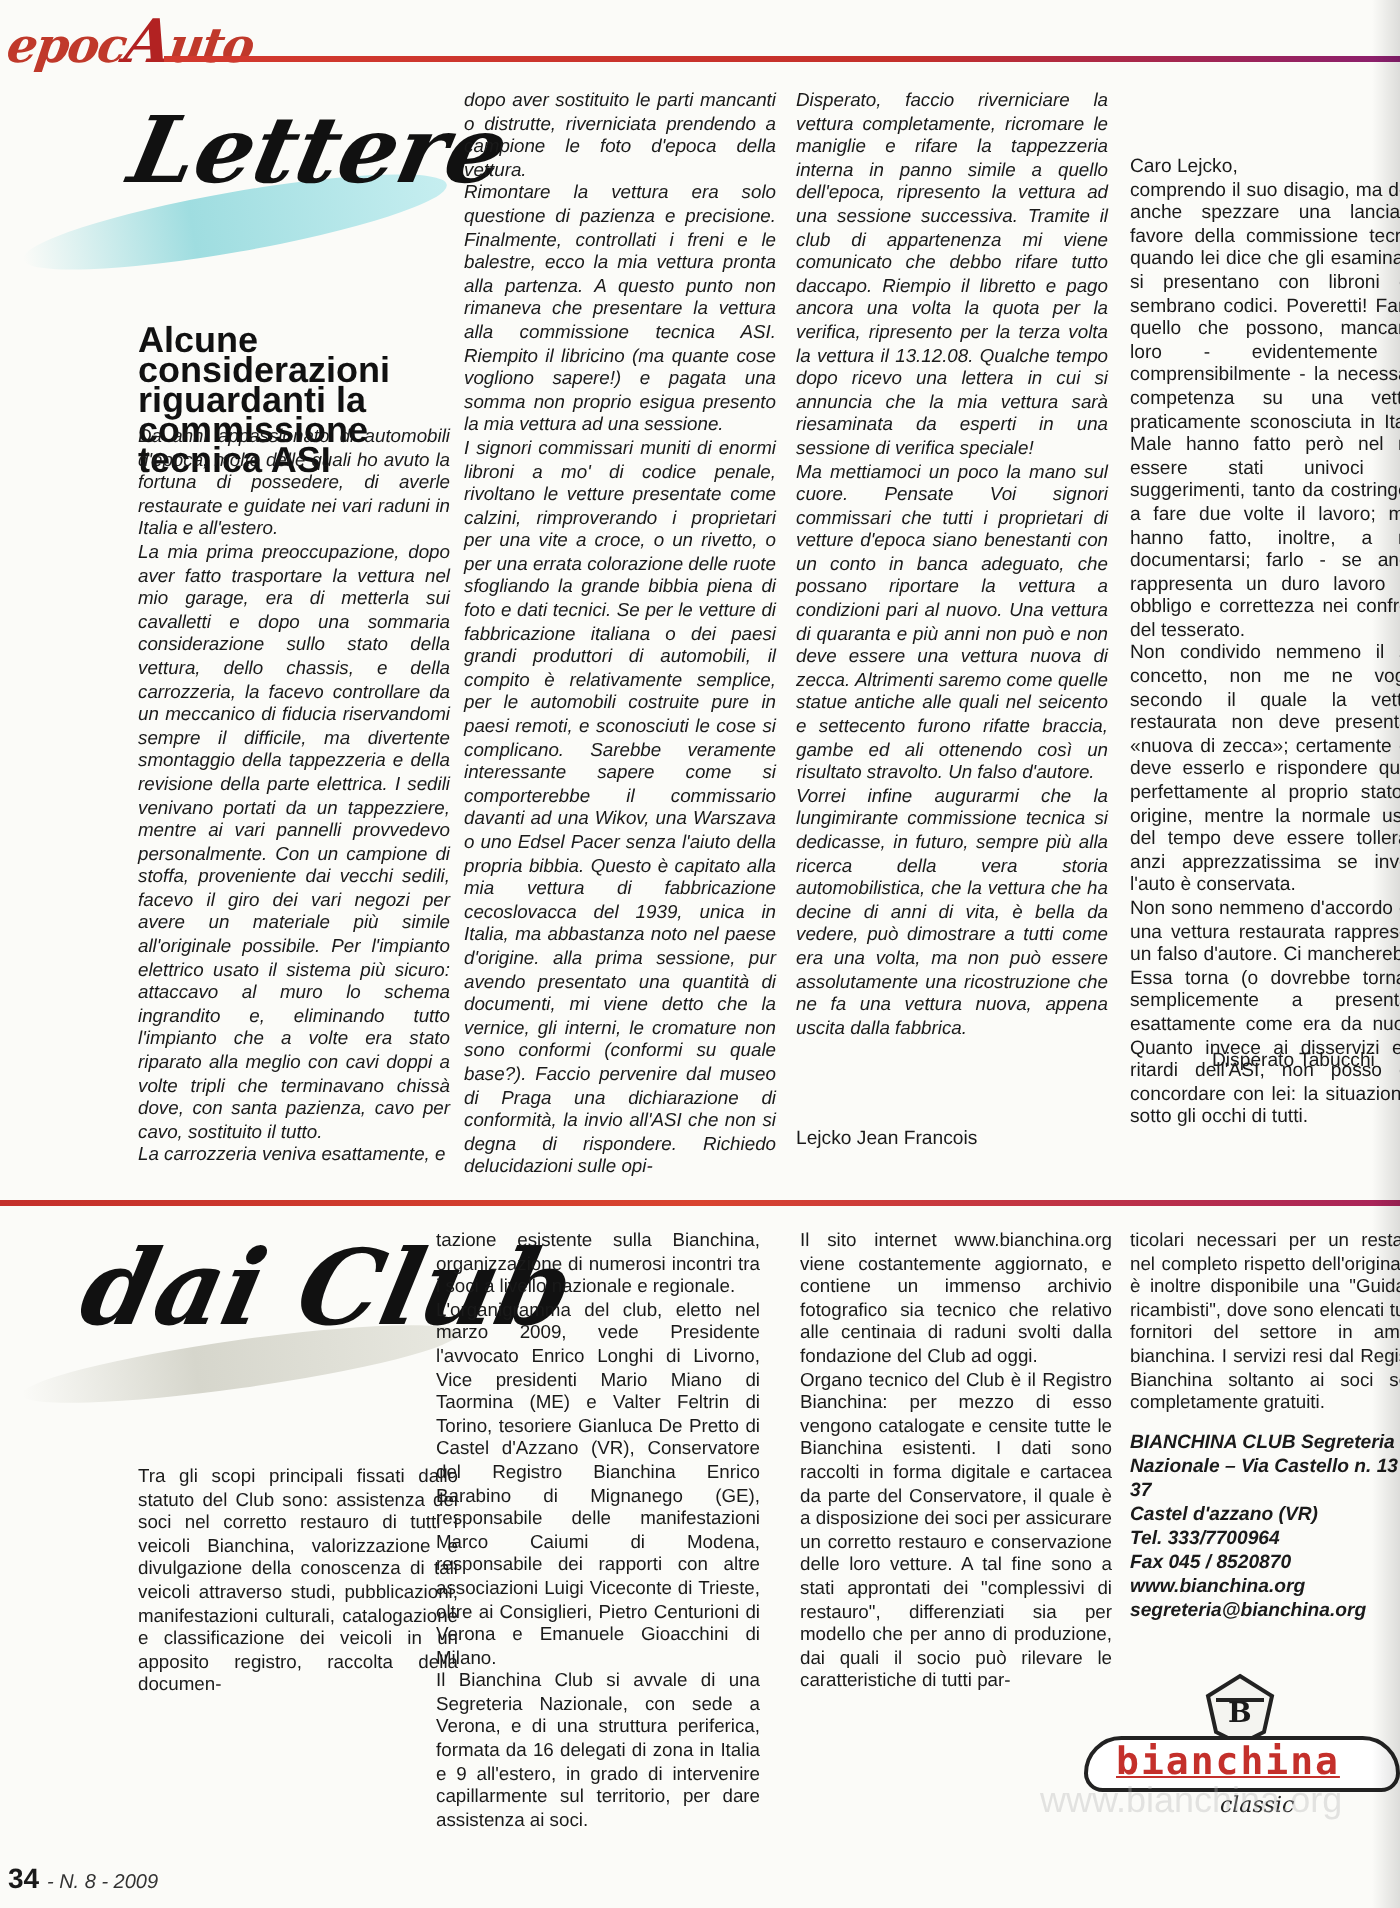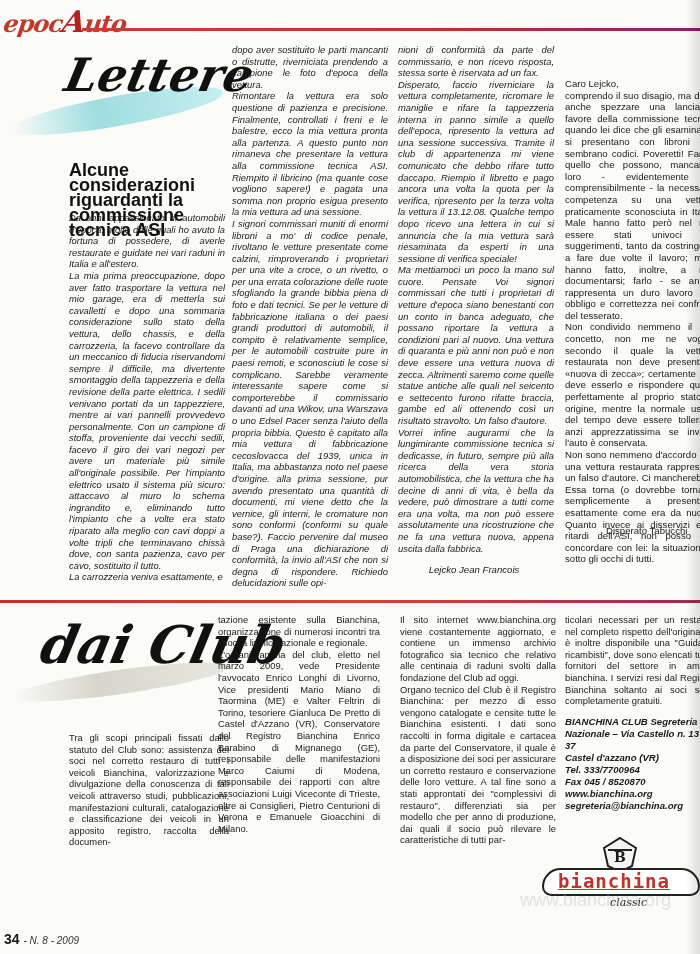--- a/index.html
+++ b/index.html
@@ -8,21 +8,21 @@
   .logo{left:4px;top:4px;font-family:"DejaVu Serif",serif;font-style:italic;font-weight:bold;font-size:24px;color:#c0392b;letter-spacing:-1px;transform:skew(-8deg);}
   .logo .big{font-size:30px;color:#b22222;}
   .topline{left:82px;top:28px;width:618px;height:3px;background:linear-gradient(90deg,#d33a2f,#c4302b 60%,#8a1f6f);}
   .midline{left:0;top:600px;width:700px;height:3px;background:linear-gradient(90deg,#c4302b,#d9442f 50%,#a8245a);}
   .script-title{font-family:"DejaVu Serif",serif;font-style:italic;font-weight:bold;color:#111;}
   .swoosh{border-radius:50%;}
   .col{font-size:9.4px;line-height:11.6px;text-align:justify;}
   .it{font-style:italic;}
   .col p{margin:0;}
   .heading{font-weight:bold;font-size:18px;line-height:15px;color:#111;}
-  .sig{font-style:italic;font-size:9.6px;text-align:center;}
+  .sig{font-size:9.6px;text-align:left;}
   .footer{left:4px;top:931px;font-size:14px;font-weight:bold;}
   .footer .sub{font-size:10px;font-weight:normal;font-style:italic;color:#333;}
   .contact{font-style:italic;font-weight:bold;font-size:9.6px;line-height:12px;}
   .rightfade{right:0;top:0;width:14px;height:954px;background:linear-gradient(90deg,rgba(0,0,0,0),rgba(0,0,0,0.12));}
 </style>
 </head>
 <body>
 
 <div class="abs logo">
   <span>epoc</span><span class="big">A</span><span>uto</span>
@@ -40,21 +40,20 @@
   <p>La carrozzeria veniva esattamente, e</p>
 </div>
 
 <div class="abs col it" style="left:232px;top:44px;width:156px;">
   <p>dopo aver sostituito le parti mancanti o distrutte, riverniciata prendendo a campione le foto d'epoca della vettura.</p>
   <p>Rimontare la vettura era solo questione di pazienza e precisione. Finalmente, controllati i freni e le balestre, ecco la mia vettura pronta alla partenza. A questo punto non rimaneva che presentare la vettura alla commissione tecnica ASI. Riempito il libricino (ma quante cose vogliono sapere!) e pagata una somma non proprio esigua presento la mia vettura ad una sessione.</p>
   <p>I signori commissari muniti di enormi libroni a mo' di codice penale, rivoltano le vetture presentate come calzini, rimproverando i proprietari per una vite a croce, o un rivetto, o per una errata colorazione delle ruote sfogliando la grande bibbia piena di foto e dati tecnici. Se per le vetture di fabbricazione italiana o dei paesi grandi produttori di automobili, il compito è relativamente semplice, per le automobili costruite pure in paesi remoti, e sconosciuti le cose si complicano. Sarebbe veramente interessante sapere come si comporterebbe il commissario davanti ad una Wikov, una Warszava o uno Edsel Pacer senza l'aiuto della propria bibbia. Questo è capitato alla mia vettura di fabbricazione cecoslovacca del 1939, unica in Italia, ma abbastanza noto nel paese d'origine. alla prima sessione, pur avendo presentato una quantità di documenti, mi viene detto che la vernice, gli interni, le cromature non sono conformi (conformi su quale base?). Faccio pervenire dal museo di Praga una dichiarazione di conformità, la invio all'ASI che non si degna di rispondere. Richiedo delucidazioni sulle opi-</p>
 </div>
 
 <div class="abs col it" style="left:398px;top:44px;width:156px;">
-  <p>nioni di conformità da parte del commissario, e non ricevo risposta, stessa sorte è riservata ad un fax.</p>
   <p>Disperato, faccio riverniciare la vettura completamente, ricromare le maniglie e rifare la tappezzeria interna in panno simile a quello dell'epoca, ripresento la vettura ad una sessione successiva. Tramite il club di appartenenza mi viene comunicato che debbo rifare tutto daccapo. Riempio il libretto e pago ancora una volta la quota per la verifica, ripresento per la terza volta la vettura il 13.12.08. Qualche tempo dopo ricevo una lettera in cui si annuncia che la mia vettura sarà riesaminata da esperti in una sessione di verifica speciale!</p>
   <p>Ma mettiamoci un poco la mano sul cuore. Pensate Voi signori commissari che tutti i proprietari di vetture d'epoca siano benestanti con un conto in banca adeguato, che possano riportare la vettura a condizioni pari al nuovo. Una vettura di quaranta e più anni non può e non deve essere una vettura nuova di zecca. Altrimenti saremo come quelle statue antiche alle quali nel seicento e settecento furono rifatte braccia, gambe ed ali ottenendo così un risultato stravolto. Un falso d'autore.</p>
   <p>Vorrei infine augurarmi che la lungimirante commissione tecnica si dedicasse, in futuro, sempre più alla ricerca della vera storia automobilistica, che la vettura che ha decine di anni di vita, è bella da vedere, può dimostrare a tutti come era una volta, ma non può essere assolutamente una ricostruzione che ne fa una vettura nuova, appena uscita dalla fabbrica.</p>
 </div>
 <div class="abs sig" style="left:398px;top:564px;width:152px;">Lejcko Jean Francois</div>
 
 <div class="abs col" style="left:565px;top:78px;width:150px;font-size:9.6px;">
   <p>Caro Lejcko,</p>
   <p>comprendo il suo disagio, ma devo anche spezzare una lancia a favore della commissione tecnica quando lei dice che gli esaminatori si presentano con libroni che sembrano codici. Poveretti! Fanno quello che possono, mancando loro - evidentemente e comprensibilmente - la necessaria competenza su una vettura praticamente sconosciuta in Italia. Male hanno fatto però nel non essere stati univoci nei suggerimenti, tanto da costringerla a fare due volte il lavoro; male hanno fatto, inoltre, a non documentarsi; farlo - se anche rappresenta un duro lavoro - è obbligo e correttezza nei confronti del tesserato.</p>
   <p>Non condivido nemmeno il suo concetto, non me ne voglia, secondo il quale la vettura restaurata non deve presentarsi «nuova di zecca»; certamente che deve esserlo e rispondere quindi perfettamente al proprio stato di origine, mentre la normale usura del tempo deve essere tollerata, anzi apprezzatissima se invece l'auto è conservata.</p>
@@ -67,20 +66,21 @@
 <div class="abs swoosh" style="left:10px;top:670px;width:220px;height:24px;background:linear-gradient(90deg,rgba(214,214,204,0),#d6d6cc 40%,#e8e8e0);transform:rotate(-8deg);"></div>
 <div class="abs script-title" style="left:42px;top:614px;font-size:52px;transform:skew(-12deg);">dai Club</div>
 
 <div class="abs col" style="left:69px;top:732px;width:160px;">
   <p>Tra gli scopi principali fissati dallo statuto del Club sono: assistenza dei soci nel corretto restauro di tutti i veicoli Bianchina, valorizzazione e divulgazione della conoscenza di tali veicoli attraverso studi, pubblicazioni, manifestazioni culturali, catalogazione e classificazione dei veicoli in un apposito registro, raccolta della documen-</p>
 </div>
 
 <div class="abs col" style="left:218px;top:614px;width:162px;">
   <p>tazione esistente sulla Bianchina, organizzazione di numerosi incontri tra i soci a livello nazionale e regionale.</p>
   <p>L'organigramma del club, eletto nel marzo 2009, vede Presidente l'avvocato Enrico Longhi di Livorno, Vice presidenti Mario Miano di Taormina (ME) e Valter Feltrin di Torino, tesoriere Gianluca De Pretto di Castel d'Azzano (VR), Conservatore del Registro Bianchina Enrico Barabino di Mignanego (GE), responsabile delle manifestazioni Marco Caiumi di Modena, responsabile dei rapporti con altre associazioni Luigi Viceconte di Trieste, oltre ai Consiglieri, Pietro Centurioni di Verona e Emanuele Gioacchini di Milano.</p>
+  <p>Il Bianchina Club si avvale di una Segreteria Nazionale, con sede a Verona, e di una struttura periferica, formata da 16 delegati di zona in Italia e 9 all'estero, in grado di intervenire capillarmente sul territorio, per dare assistenza ai soci.</p>
 </div>
 
 <div class="abs col" style="left:400px;top:614px;width:156px;">
   <p>Il sito internet www.bianchina.org viene costantemente aggiornato, e contiene un immenso archivio fotografico sia tecnico che relativo alle centinaia di raduni svolti dalla fondazione del Club ad oggi.</p>
   <p>Organo tecnico del Club è il Registro Bianchina: per mezzo di esso vengono catalogate e censite tutte le Bianchina esistenti. I dati sono raccolti in forma digitale e cartacea da parte del Conservatore, il quale è a disposizione dei soci per assicurare un corretto restauro e conservazione delle loro vetture. A tal fine sono a stati approntati dei "complessivi di restauro", differenziati sia per modello che per anno di produzione, dai quali il socio può rilevare le caratteristiche di tutti par-</p>
 </div>
 
 <div class="abs col" style="left:565px;top:614px;width:150px;">
   <p>ticolari necessari per un restauro nel completo rispetto dell'originalità; è inoltre disponibile una "Guida ai ricambisti", dove sono elencati tutti i fornitori del settore in ambito bianchina. I servizi resi dal Registro Bianchina soltanto ai soci sono completamente gratuiti.</p>
 </div>

